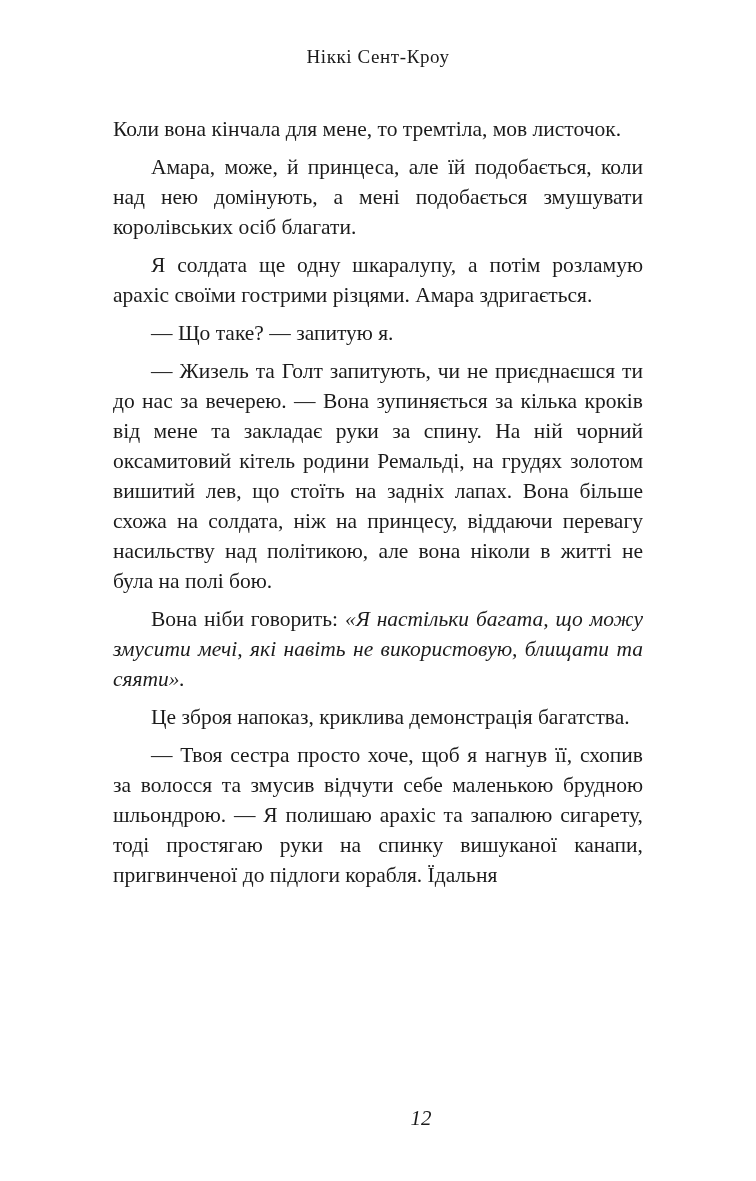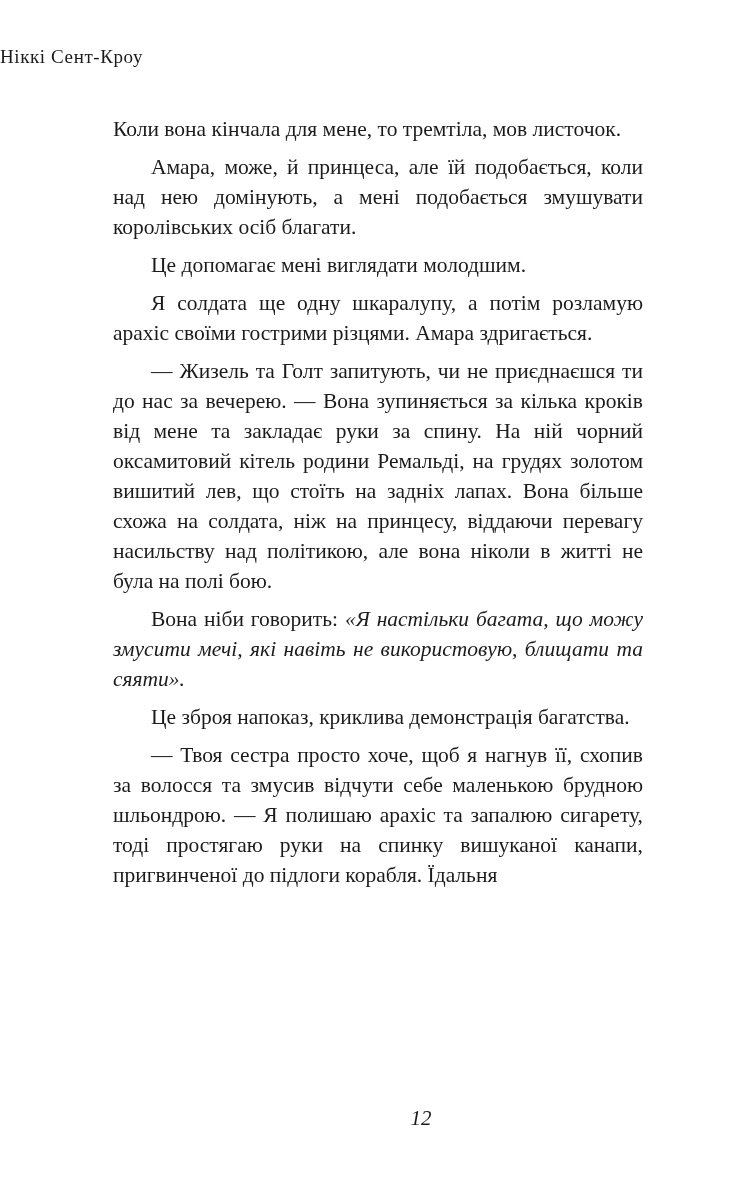--- a/index.html
+++ b/index.html
@@ -14,21 +14,21 @@
     background: #ffffff;
     color: #1b1b1b;
     font-family: "Liberation Serif", "DejaVu Serif", serif;
     overflow: hidden;
   }
   .running-header {
     position: absolute;
     top: 46px;
     left: 0;
     width: 100%;
-    text-align: left;
+    text-align: center;
     font-size: 19px;
     letter-spacing: 0.6px;
   }
   .body-text {
     position: absolute;
     top: 106px;
     left: 105px;
     width: 546px;
     font-size: 21.5px;
     line-height: 30px;
@@ -59,22 +59,22 @@
 </style>
 </head>
 <body>
 
 <div class="page">
   <div class="running-header">Ніккі Сент-Кроу</div>
 
   <div class="body-text">
       <p class="para"><span>Коли вона кінчала для мене, то тремтіла, мов листочок.</span></p>
       <p class="para indent"><span>Амара, може, й принцеса, але їй подобається, коли над нею домінують, а мені подобається змушувати королівських осіб благати.</span></p>
-      <p class="para indent"><span>Це допомагає мені виглядати молодшим.</span></p>
       <p class="para indent"><span>Я солдата ще одну шкаралупу, а потім розламую арахіс своїми гострими різцями. Амара здригається.</span></p>
+      <p class="para indent"><span>— Що таке? — запитую я.</span></p>
       <p class="para indent"><span>— Жизель та Голт запитують, чи не приєднаєшся ти до нас за вечерею. — Вона зупиняється за кілька кроків від мене та закладає руки за спину. На ній чорний оксамитовий кітель родини Ремальді, на грудях золотом вишитий лев, що стоїть на задніх лапах. Вона більше схожа на солдата, ніж на принцесу, віддаючи перевагу насильству над політикою, але вона ніколи в житті не була на полі бою.</span></p>
       <p class="para indent"><span>Вона ніби говорить: </span><span class="italic">«Я настільки багата, що можу змусити мечі, які навіть не використовую, блищати та сяяти».</span></p>
       <p class="para indent"><span>Це зброя напоказ, криклива демонстрація багатства.</span></p>
       <p class="para indent"><span>— Твоя сестра просто хоче, щоб я нагнув її, схопив за волосся та змусив відчути себе маленькою брудною шльондрою. — Я полишаю арахіс та запалюю сигарету, тоді простягаю руки на спинку вишуканої канапи, пригвинченої до підлоги корабля. Їдальня</span></p>
     </div>
 
   <div class="page-number">12</div>
 </div>
 
 </body></html>

